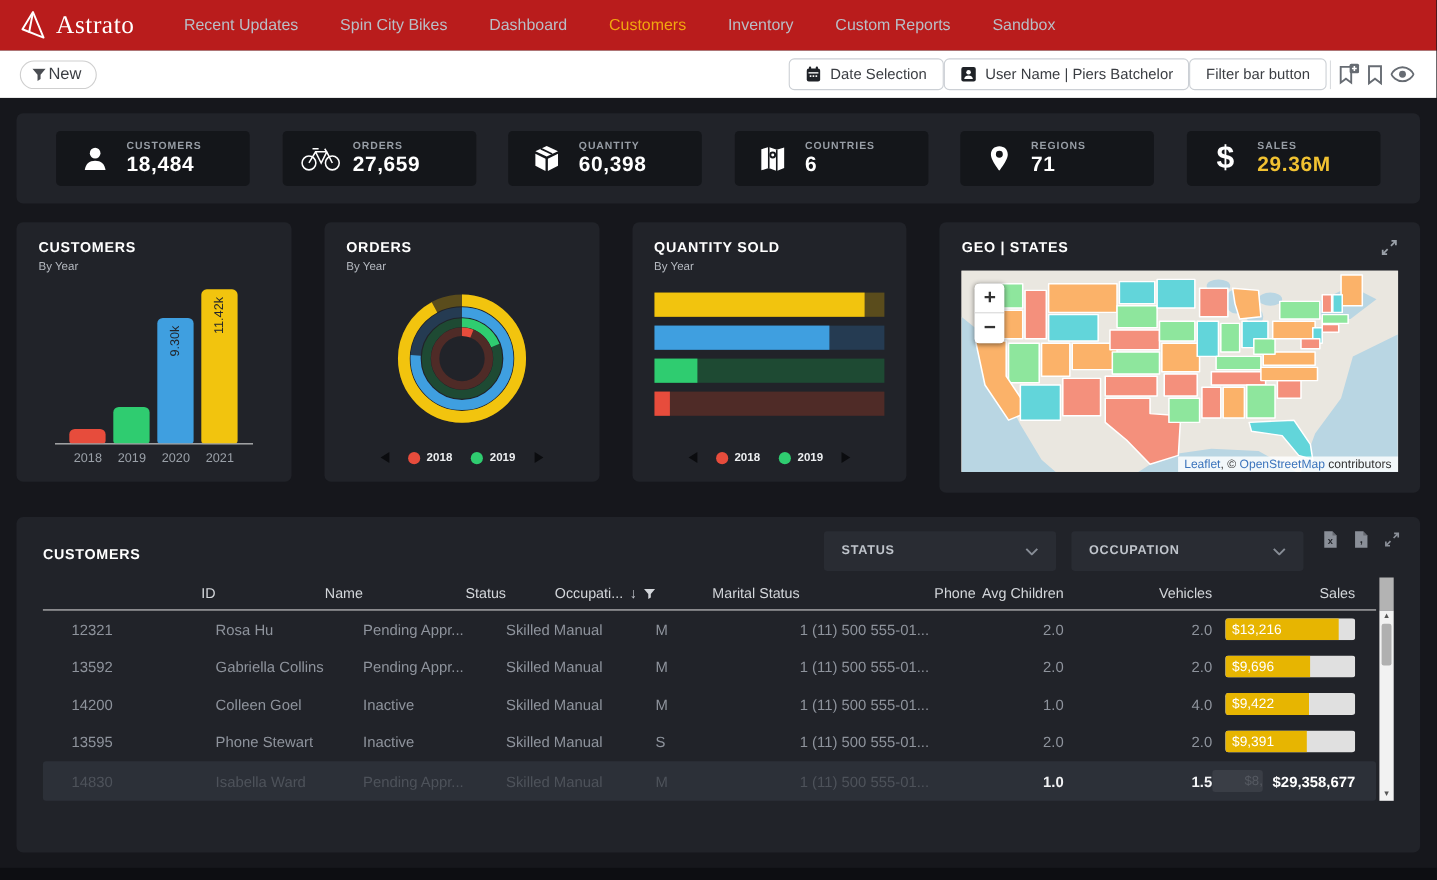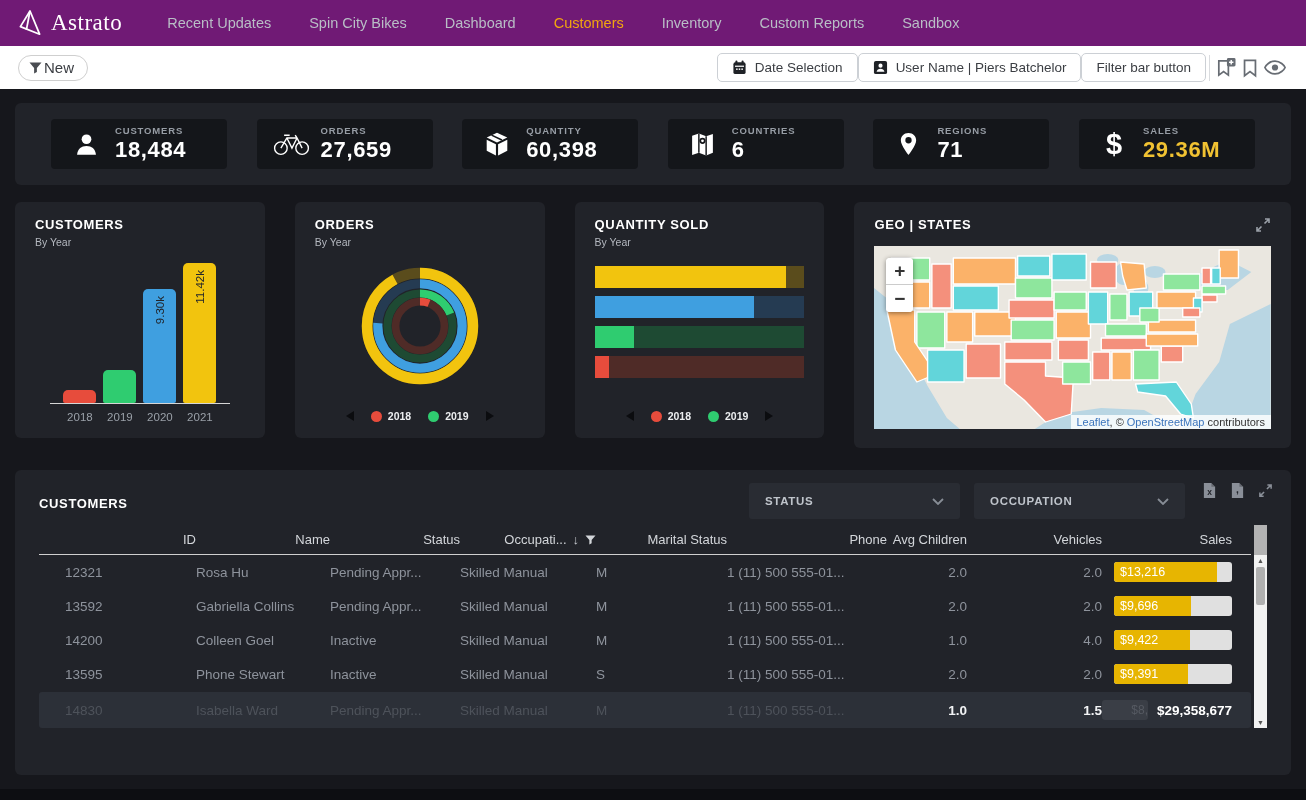--- a/index.html
+++ b/index.html
@@ -1,20 +1,20 @@
 <!DOCTYPE html>
 <html><head>
 <meta charset="utf-8">
 <style>
   * { margin:0; padding:0; box-sizing:border-box; }
   html,body { width:1306px; height:800px; overflow:hidden; background:#16171c;
     font-family:"Liberation Sans", sans-serif; }
 
   
-  .topnav { height:46px; background:#701a75; display:flex; align-items:center; padding:0 18px; }
+  .topnav { height:46px; background:#b91c1c; display:flex; align-items:center; padding:0 18px; }
   .brand { display:flex; align-items:center; gap:9px; margin-right:26px; }
   .brand-text { font-family:"Liberation Serif", serif; font-size:23px; color:#ffffff; letter-spacing:.5px; }
   .nav-items { display:flex; align-items:center; height:100%; }
   .nav-item { color:#b9bec6; font-size:14.5px; padding:4px 19px; cursor:pointer; line-height:46px; white-space:nowrap; }
   .nav-item.active { color:#f2a60f; }
 
   
   .toolbar { height:43px; background:#ffffff; display:flex; align-items:center; padding:0 18px; }
   .new-pill { display:flex; align-items:center; gap:2px; border:1px solid #cfcfcf; border-radius:14px;
     height:26px; padding:0 13px 0 10px; background:#fff; color:#3a3d42; font-size:15px; cursor:pointer; }
@@ -28,21 +28,21 @@
 
   
   .kpi-band { margin:14px 15px 0; height:82px; background:#212329; border-radius:6px;
     display:flex; align-items:center; justify-content:space-between; padding:0 36px; }
   .kpi-card { width:176px; height:50px; background:#14161a; border-radius:4px;
     display:flex; align-items:center; padding-left:16px; }
   .kpi-icon { width:38px; color:#ffffff; display:flex; align-items:center; justify-content:center; }
   .kpi-dollar { font-size:29px; font-weight:bold; color:#fff; line-height:1; }
   .kpi-text { margin-left:10px; }
   .kpi-label { font-size:9.5px; font-weight:bold; letter-spacing:.09em; color:#979da5; }
-  .kpi-value { font-size:22px; font-weight:bold; color:#ffffff; letter-spacing:.03em; margin-top:1px; }
+  .kpi-value { font-size:19px; font-weight:bold; color:#ffffff; letter-spacing:.03em; margin-top:1px; }
   .kpi-value.hl { color:#f1c232; }
 
   
   .charts-row { margin:17px 15px 0; display:flex; gap:30px; align-items:flex-start; }
   .card { background:#212329; border-radius:6px; padding:15px 20px 12px; display:flex; flex-direction:column; }
   .card.small { width:250px; height:236px; }
   .card.geo-card { width:437px; height:246px; }
   .card-head { display:flex; justify-content:space-between; align-items:flex-start; }
   .card-title { font-size:13px; font-weight:bold; letter-spacing:.05em; color:#ffffff; }
   .card-sub { font-size:10.5px; color:#b4b8bf; margin-top:4px; }

